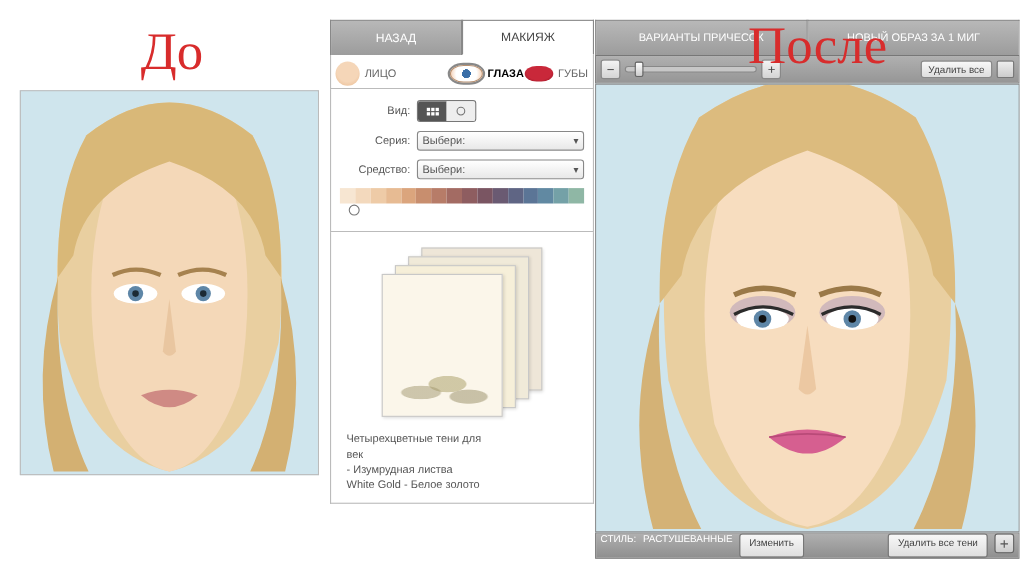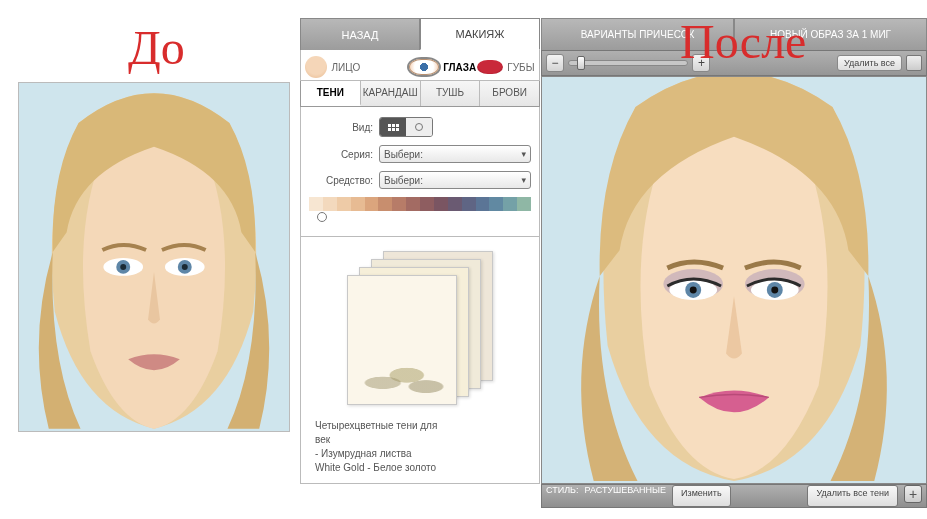--- a/index.html
+++ b/index.html
@@ -325,26 +325,20 @@
     <div class="face-btn active">
       <span class="ic-eye"></span>
       <span>ГЛАЗА</span>
     </div>
     <div class="face-btn">
       <span class="ic-lips"></span>
       <span>ГУБЫ</span>
     </div>
   </div>
 
-  <div class="category-tabs">
-    <div class="cat-tab active">ТЕНИ</div>
-    <div class="cat-tab">КАРАНДАШ</div>
-    <div class="cat-tab">ТУШЬ</div>
-    <div class="cat-tab">БРОВИ</div>
-  </div>
 
   <div class="options">
     <div class="opt-row">
       <label>Вид:</label>
       <div class="view-toggle">
         <div class="vt-btn active">
           <div class="grid-ic">
               <span></span>
               <span></span>
               <span></span>

